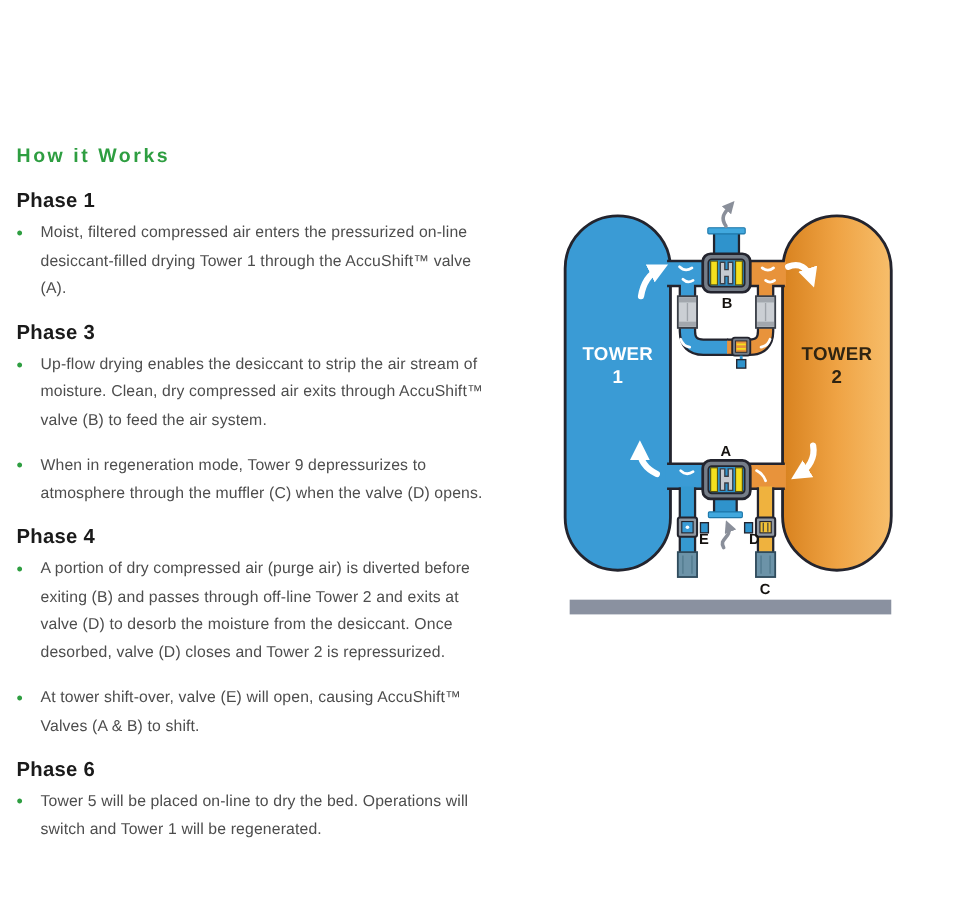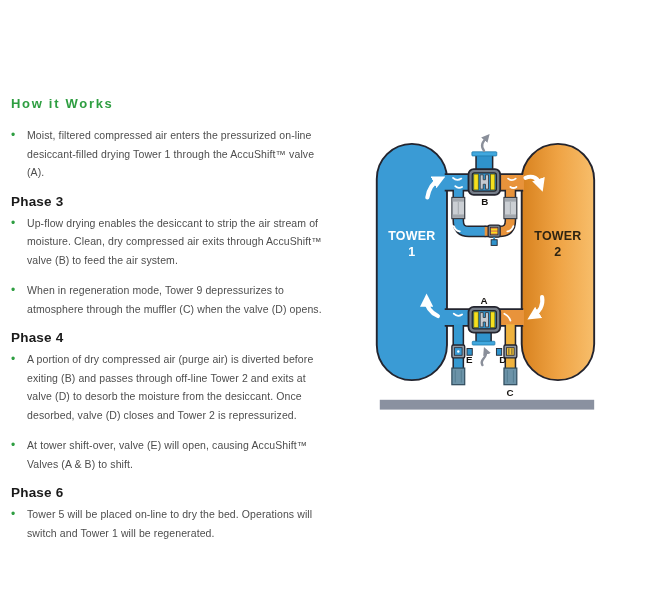--- a/index.html
+++ b/index.html
@@ -28,20 +28,21 @@
   .tlabel { font-family:"Liberation Sans", sans-serif; font-size:16.5px;
             font-weight:bold; letter-spacing:0.3px; text-anchor:middle; }
 </style>
 </head>
 <body>
 
 <div class="text-col">
   <h2 class="page-title">How it Works</h2>
 
   <div class="phase">
+    <h3 class="phase-title">Phase 1</h3>
     <div class="bullet-row">
       <span class="bullet">•</span>
       <span class="bullet-text">Moist, filtered compressed air enters the pressurized on-line desiccant-filled drying Tower 1 through the AccuShift™ valve (A).</span>
     </div>
   </div>
 
   <div class="phase">
     <h3 class="phase-title">Phase 3</h3>
     <div class="bullet-row">
       <span class="bullet">•</span>

